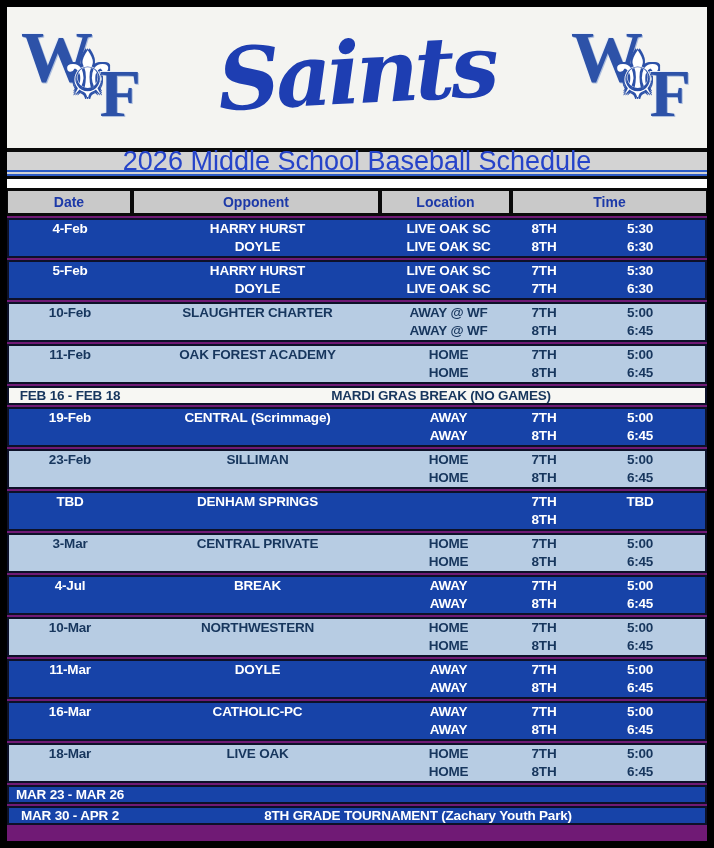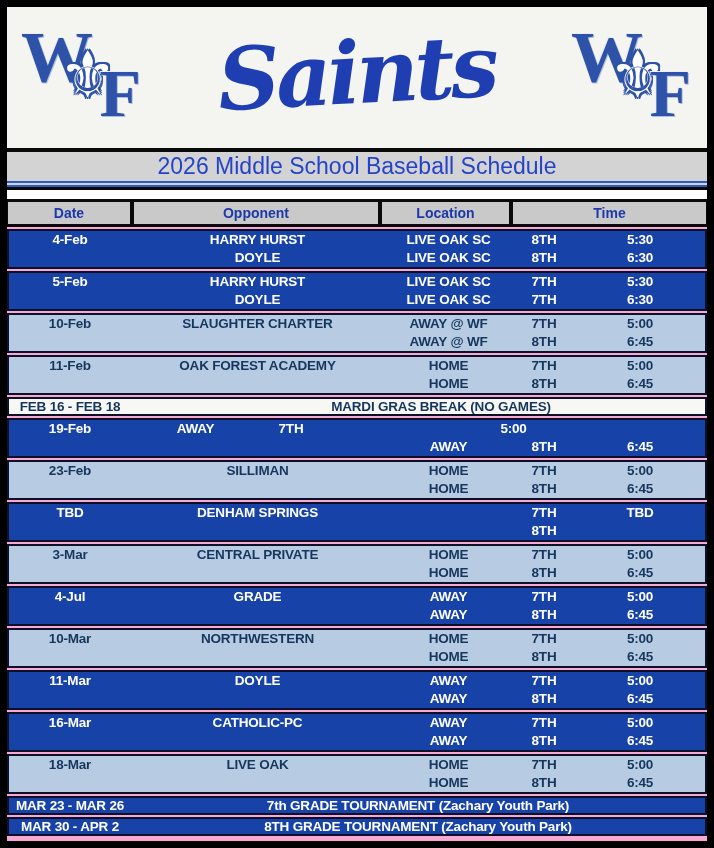--- a/index.html
+++ b/index.html
@@ -50,22 +50,22 @@
     padding-bottom: 10px;
   }
 
   
   .title-bar {
     background: #d3d3d3;
     border-bottom: 3px solid #0a0a0a;
     flex: 0 0 auto;
   }
   .title-text {
-    height: 29px; display: flex; align-items: center; justify-content: center;
-    font-size: 23px; color: #2543c9; letter-spacing: 0px;
+    height: 18px; display: flex; align-items: center; justify-content: center;
+    font-size: 27px; color: #2543c9; letter-spacing: 0px;
   }
   .title-underline {
     height: 6px; background: #d3d3d3;
     border-top: 2px solid #2d5bc4;
     border-bottom: 2px solid #2d5bc4;
   }
   .gap-white { height: 9px; background: #ffffff; flex: 0 0 auto; }
 
   
   .thead {
@@ -78,21 +78,21 @@
     font-weight: bold; font-size: 14px;
     display: flex; align-items: center; justify-content: center;
     height: 22px;
   }
   .hcell.h-date { width: 122px; }
   .hcell.h-opponent { width: 244px; }
   .hcell.h-location { width: 127px; }
   .hcell.h-time { flex: 1; }
 
   
-  .rows { flex: 1; background: #f9a8d4; }
+  .rows { flex: 1; background: #701a75; }
   .row {
     display: flex;
     border: 2px solid #0d1128;
     margin-top: 2px;
     font-weight: bold; font-size: 13.5px; letter-spacing: -0.2px;
   }
   .row.dark  { background: #1743a8; color: #ffffff; }
   .row.light { background: #b7cce3; color: #17365d; }
   .row.break { background: #f7f7f3; color: #17365d; gap: 46px; }
   .row .cell { display: flex; align-items: center; justify-content: center; }
@@ -224,20 +224,21 @@
           <span>FEB 16 - FEB 18</span>
         </div>
         <div class="cell banner-label">MARDI GRAS BREAK (NO GAMES)</div>
       </div>
       <div class="row dark">
         <div class="cell date">
           <span>19-Feb</span>
         </div>
         <div class="lines">
           <div class="line">
+            <div class="cell opponent">CENTRAL  (Scrimmage)</div>
             <div class="cell location">AWAY</div>
             <div class="cell grade">7TH</div>
             <div class="cell time">5:00</div>
           </div>
           <div class="line">
             <div class="cell opponent"></div>
             <div class="cell location">AWAY</div>
             <div class="cell grade">8TH</div>
             <div class="cell time">6:45</div>
           </div>
@@ -299,21 +300,21 @@
             <div class="cell time">6:45</div>
           </div>
         </div>
       </div>
       <div class="row dark">
         <div class="cell date">
           <span>4-Jul</span>
         </div>
         <div class="lines">
           <div class="line">
-            <div class="cell opponent">GRADE</div>
+            <div class="cell opponent">BREAK</div>
             <div class="cell location">AWAY</div>
             <div class="cell grade">7TH</div>
             <div class="cell time">5:00</div>
           </div>
           <div class="line">
             <div class="cell opponent"></div>
             <div class="cell location">AWAY</div>
             <div class="cell grade">8TH</div>
             <div class="cell time">6:45</div>
           </div>
@@ -392,21 +393,20 @@
             <div class="cell location">HOME</div>
             <div class="cell grade">8TH</div>
             <div class="cell time">6:45</div>
           </div>
         </div>
       </div>
       <div class="row dark banner">
         <div class="cell date">
           <span>MAR 23 - MAR 26</span>
         </div>
-        <div class="cell banner-label">7th GRADE TOURNAMENT (Zachary Youth Park)</div>
       </div>
       <div class="row dark banner">
         <div class="cell date">
           <span>MAR 30 - APR 2</span>
         </div>
         <div class="cell banner-label">8TH GRADE TOURNAMENT (Zachary Youth Park)</div>
       </div>
     </div>
 
 </div>

